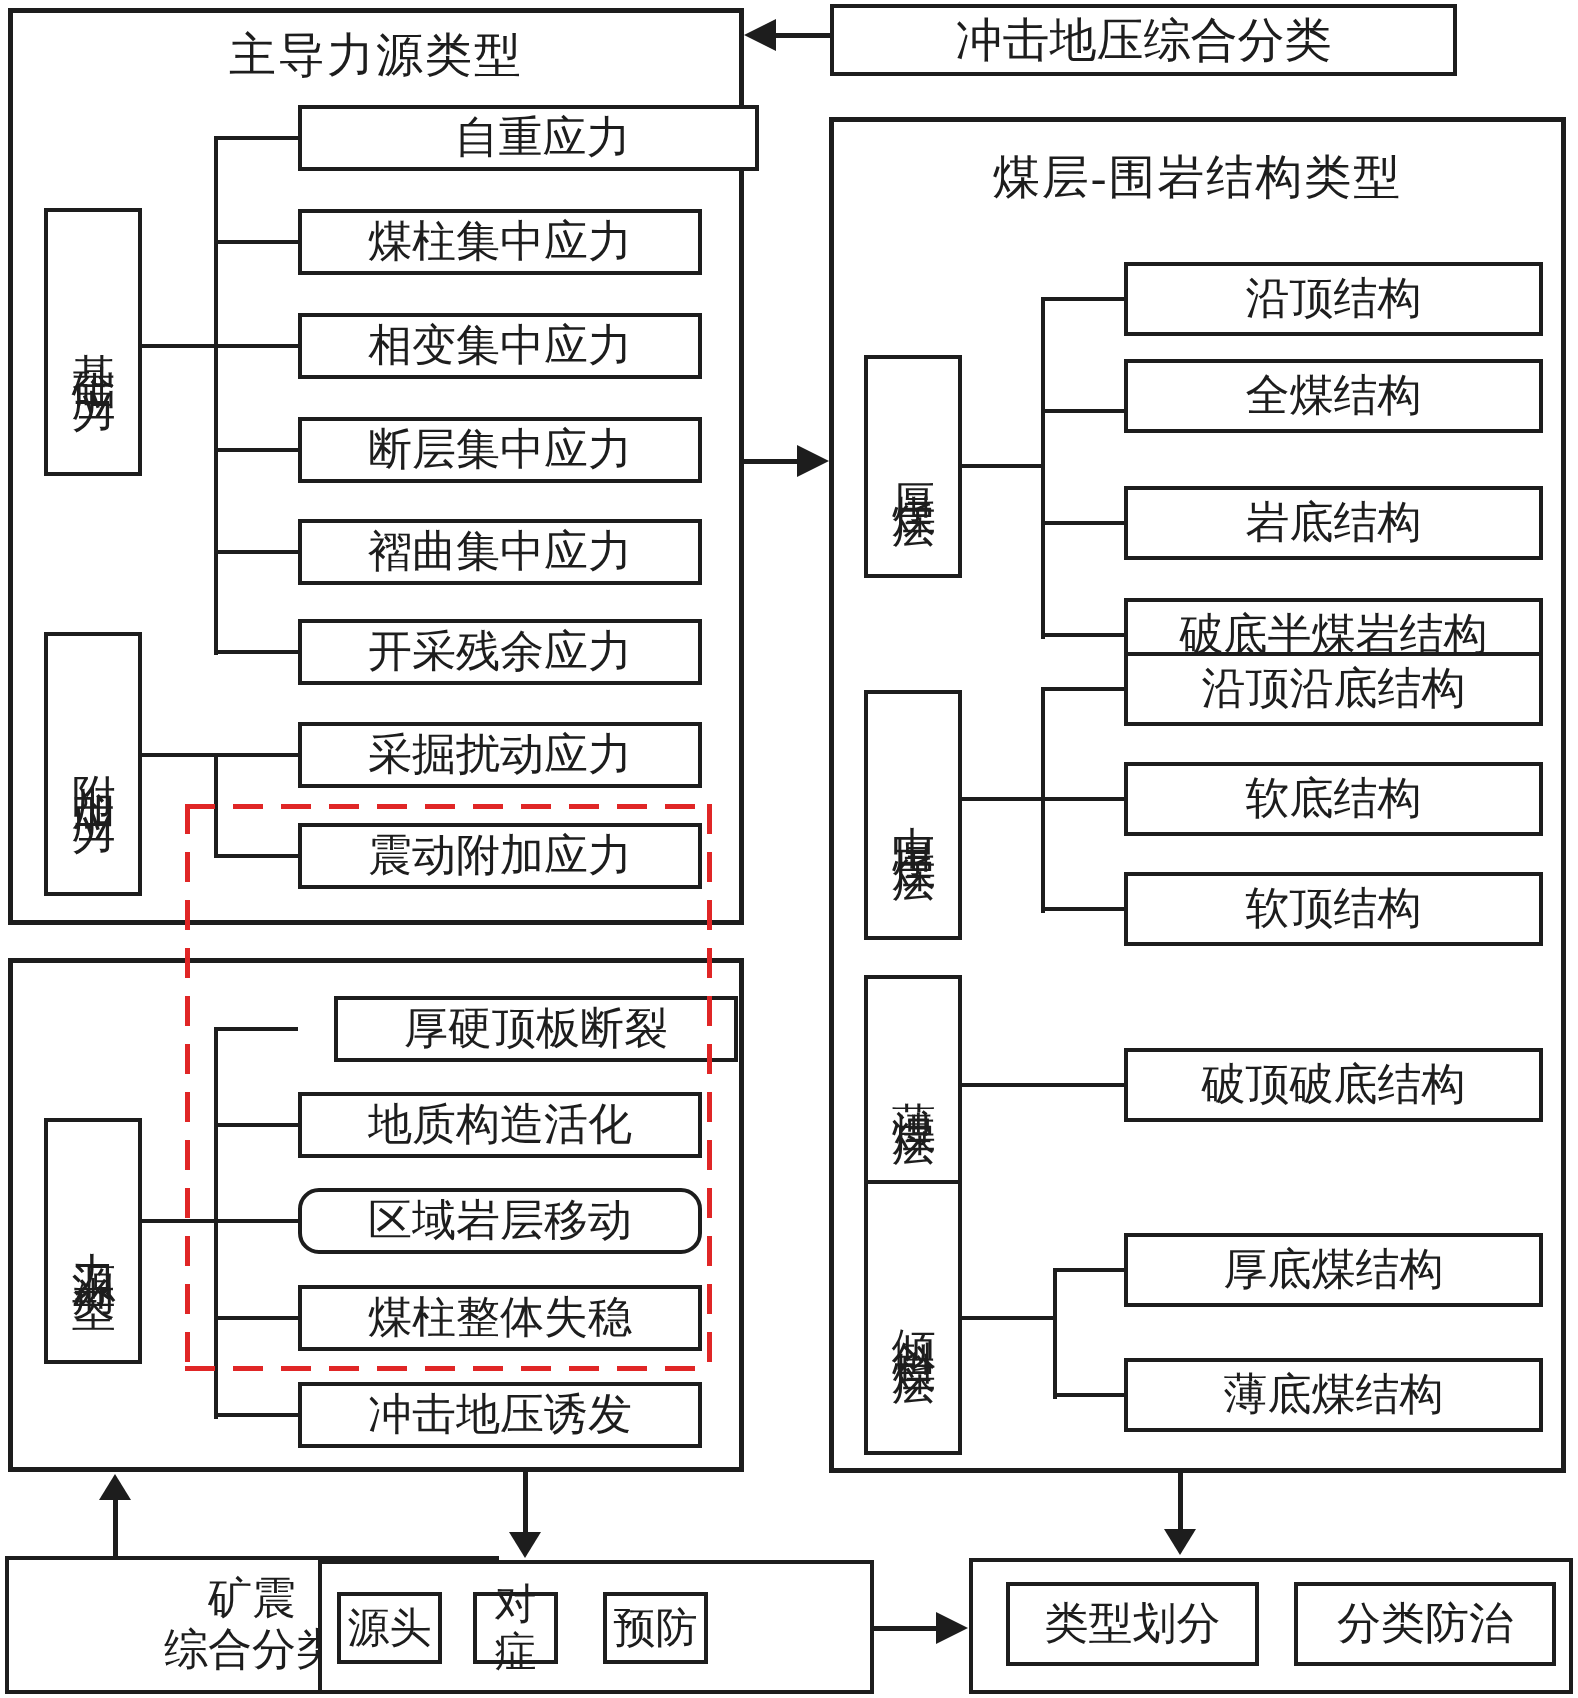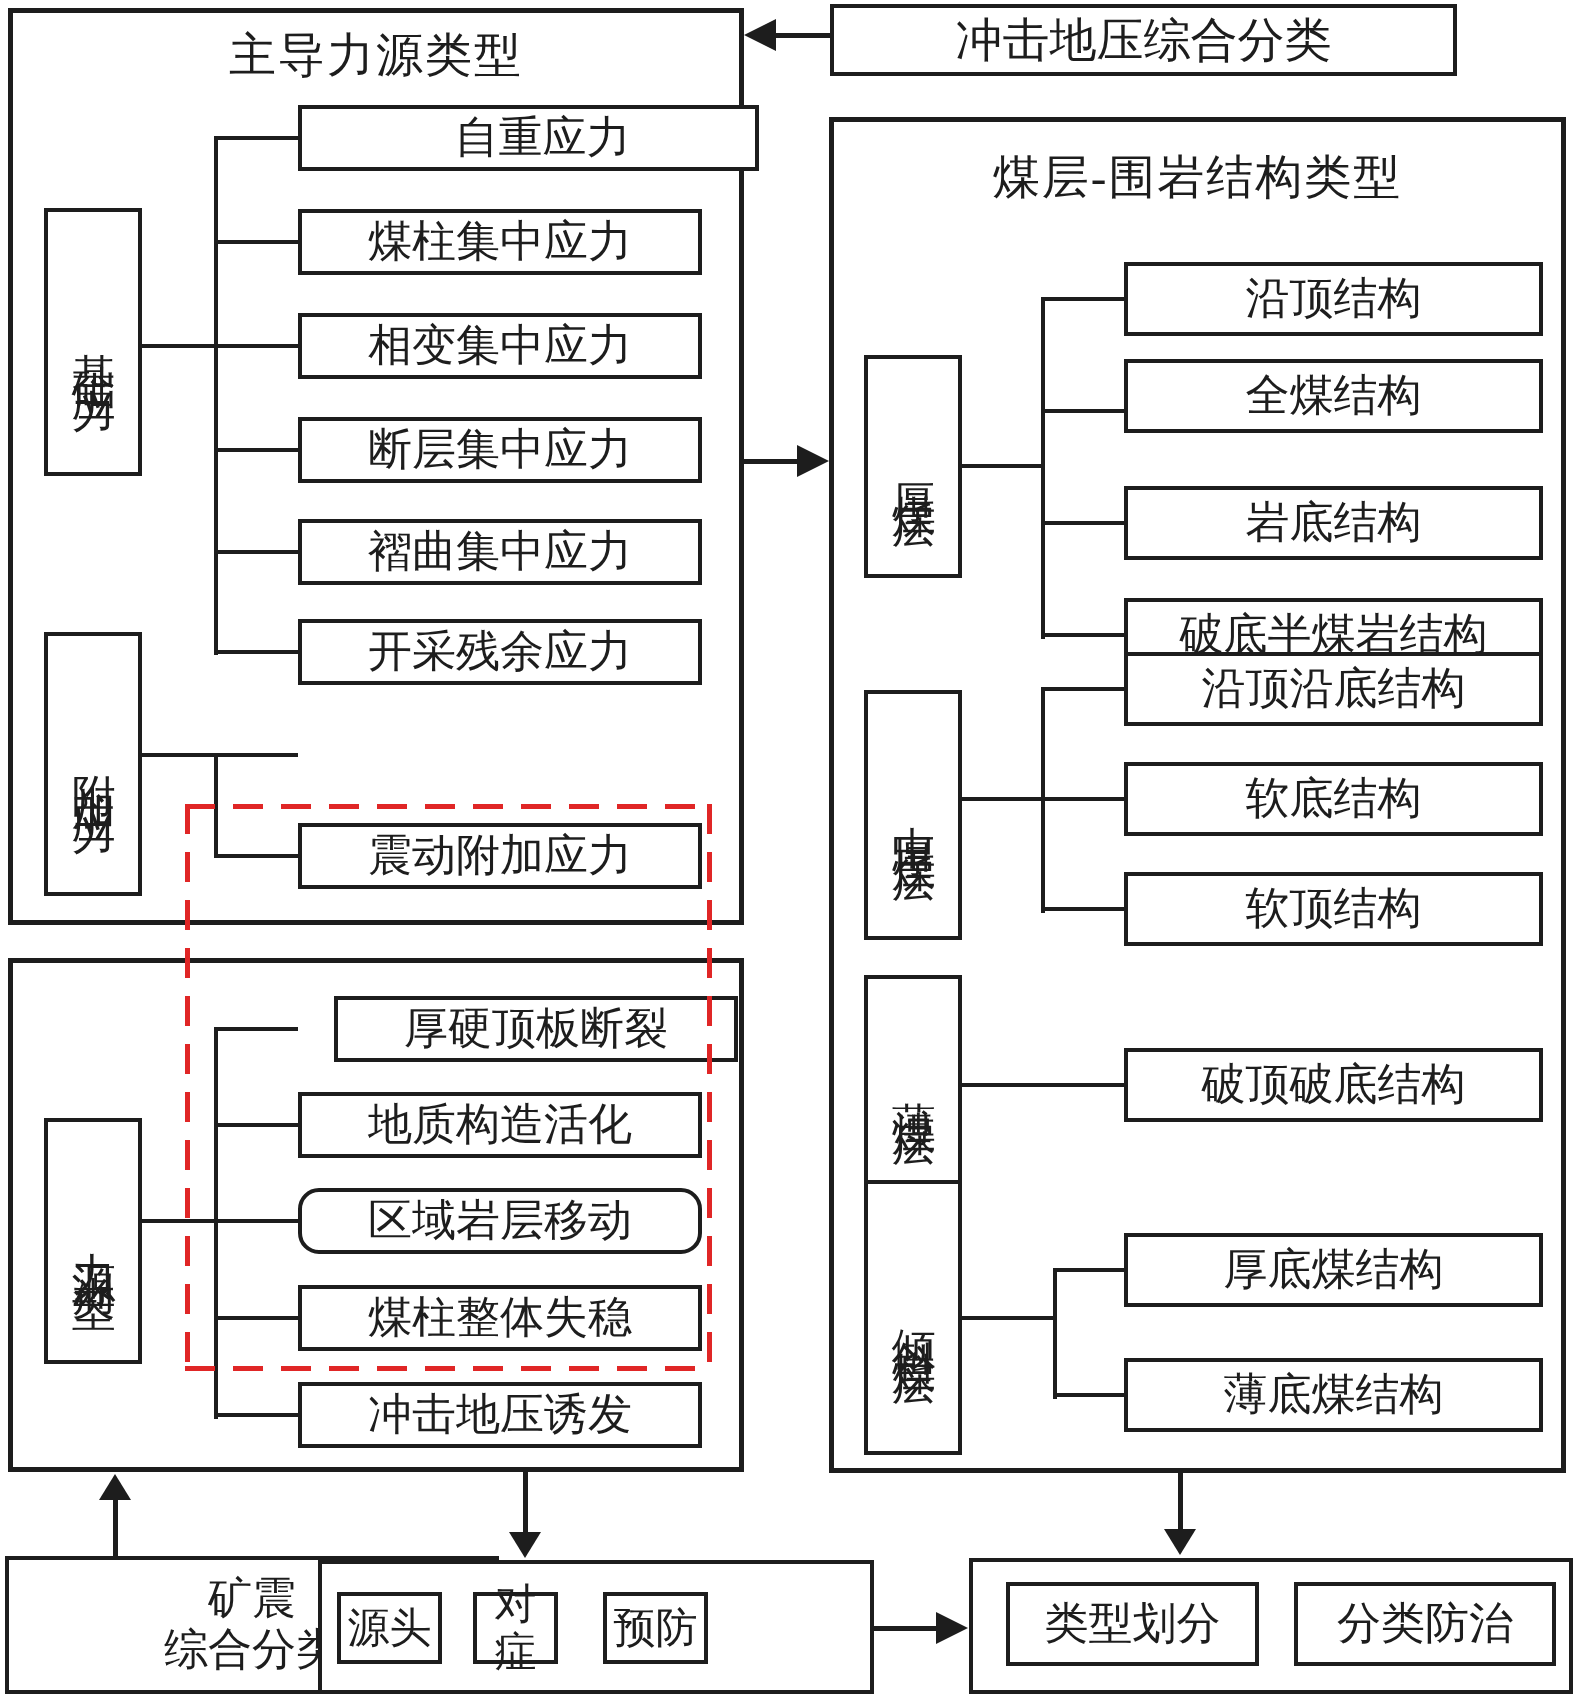--- a/index.html
+++ b/index.html
@@ -82,20 +82,23 @@
     </div>
   <div class="box" style="left:298px; top:417px; width:404px; height:66px;">
     <span>断层集中应力</span>
     </div>
   <div class="box" style="left:298px; top:519px; width:404px; height:66px;">
     <span>褶曲集中应力</span>
     </div>
   <div class="box" style="left:298px; top:619px; width:404px; height:66px;">
     <span>开采残余应力</span>
     </div>
+  <div class="box" style="left:298px; top:722px; width:404px; height:66px;">
+    <span>采掘扰动应力</span>
+    </div>
   <div class="box" style="left:298px; top:823px; width:404px; height:66px;">
     <span>震动附加应力</span>
     </div>
 
   <div class="box" style="left:298px; top:996px; width:404px; height:66px;margin-left:36px;">
     <span>厚硬顶板断裂</span>
     </div>
   <div class="box" style="left:298px; top:1092px; width:404px; height:66px;">
     <span>地质构造活化</span>
     </div>

